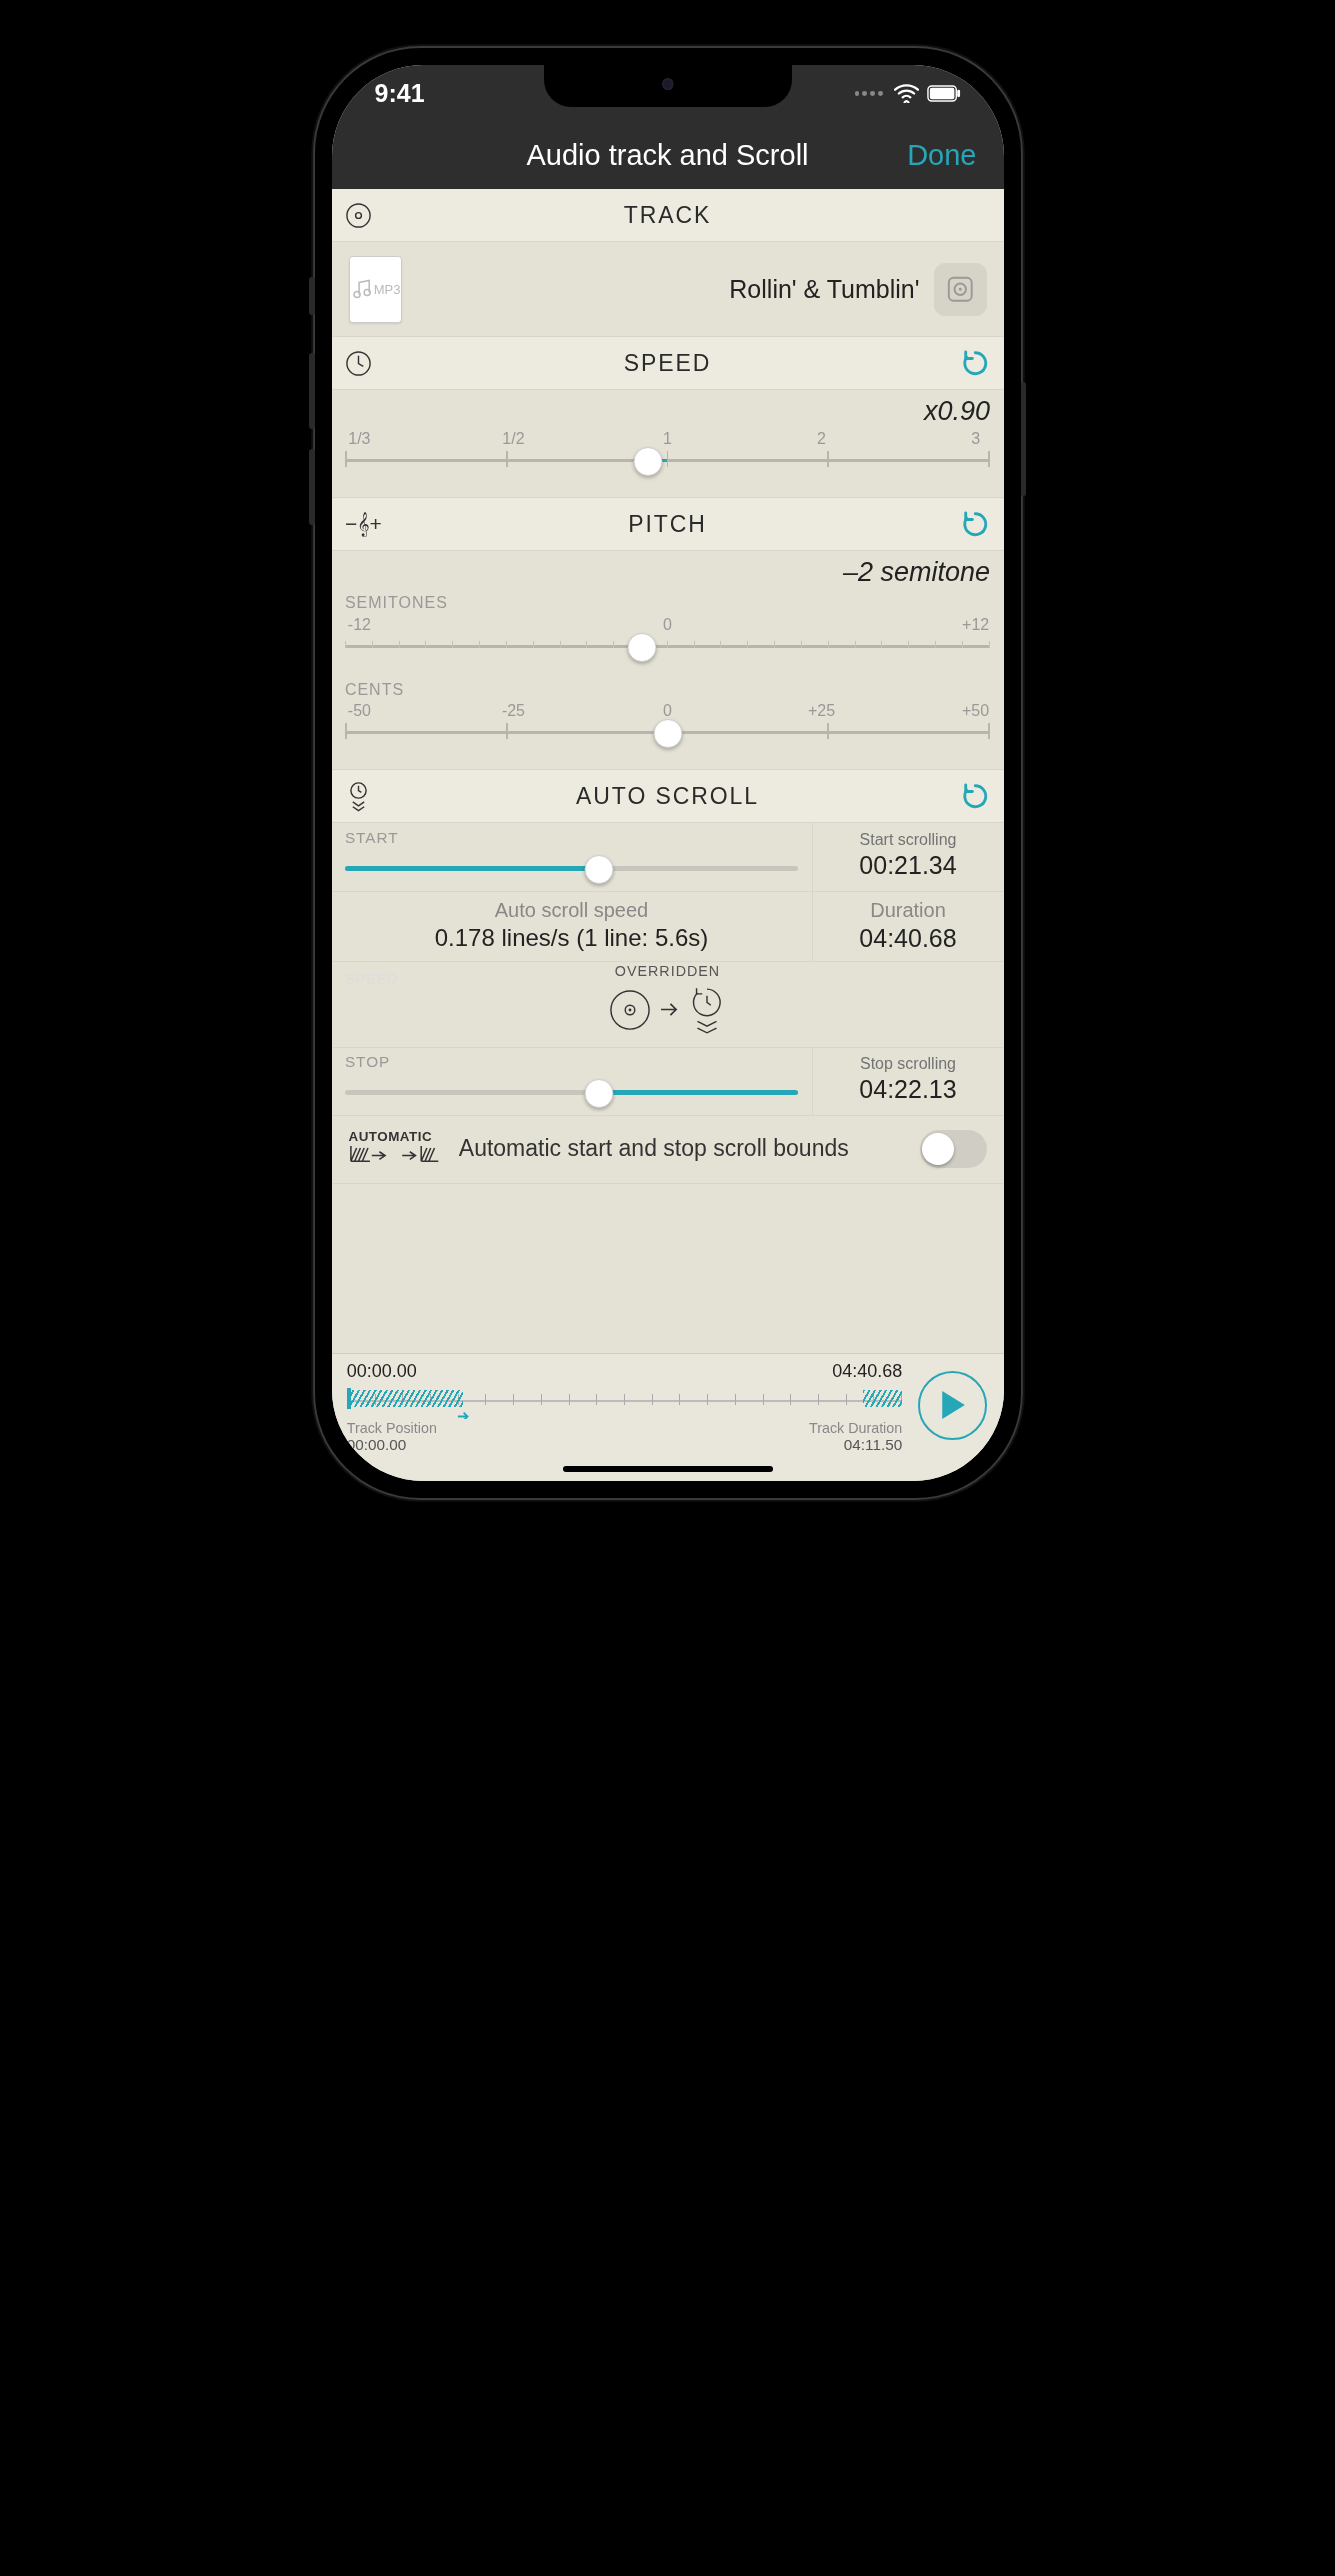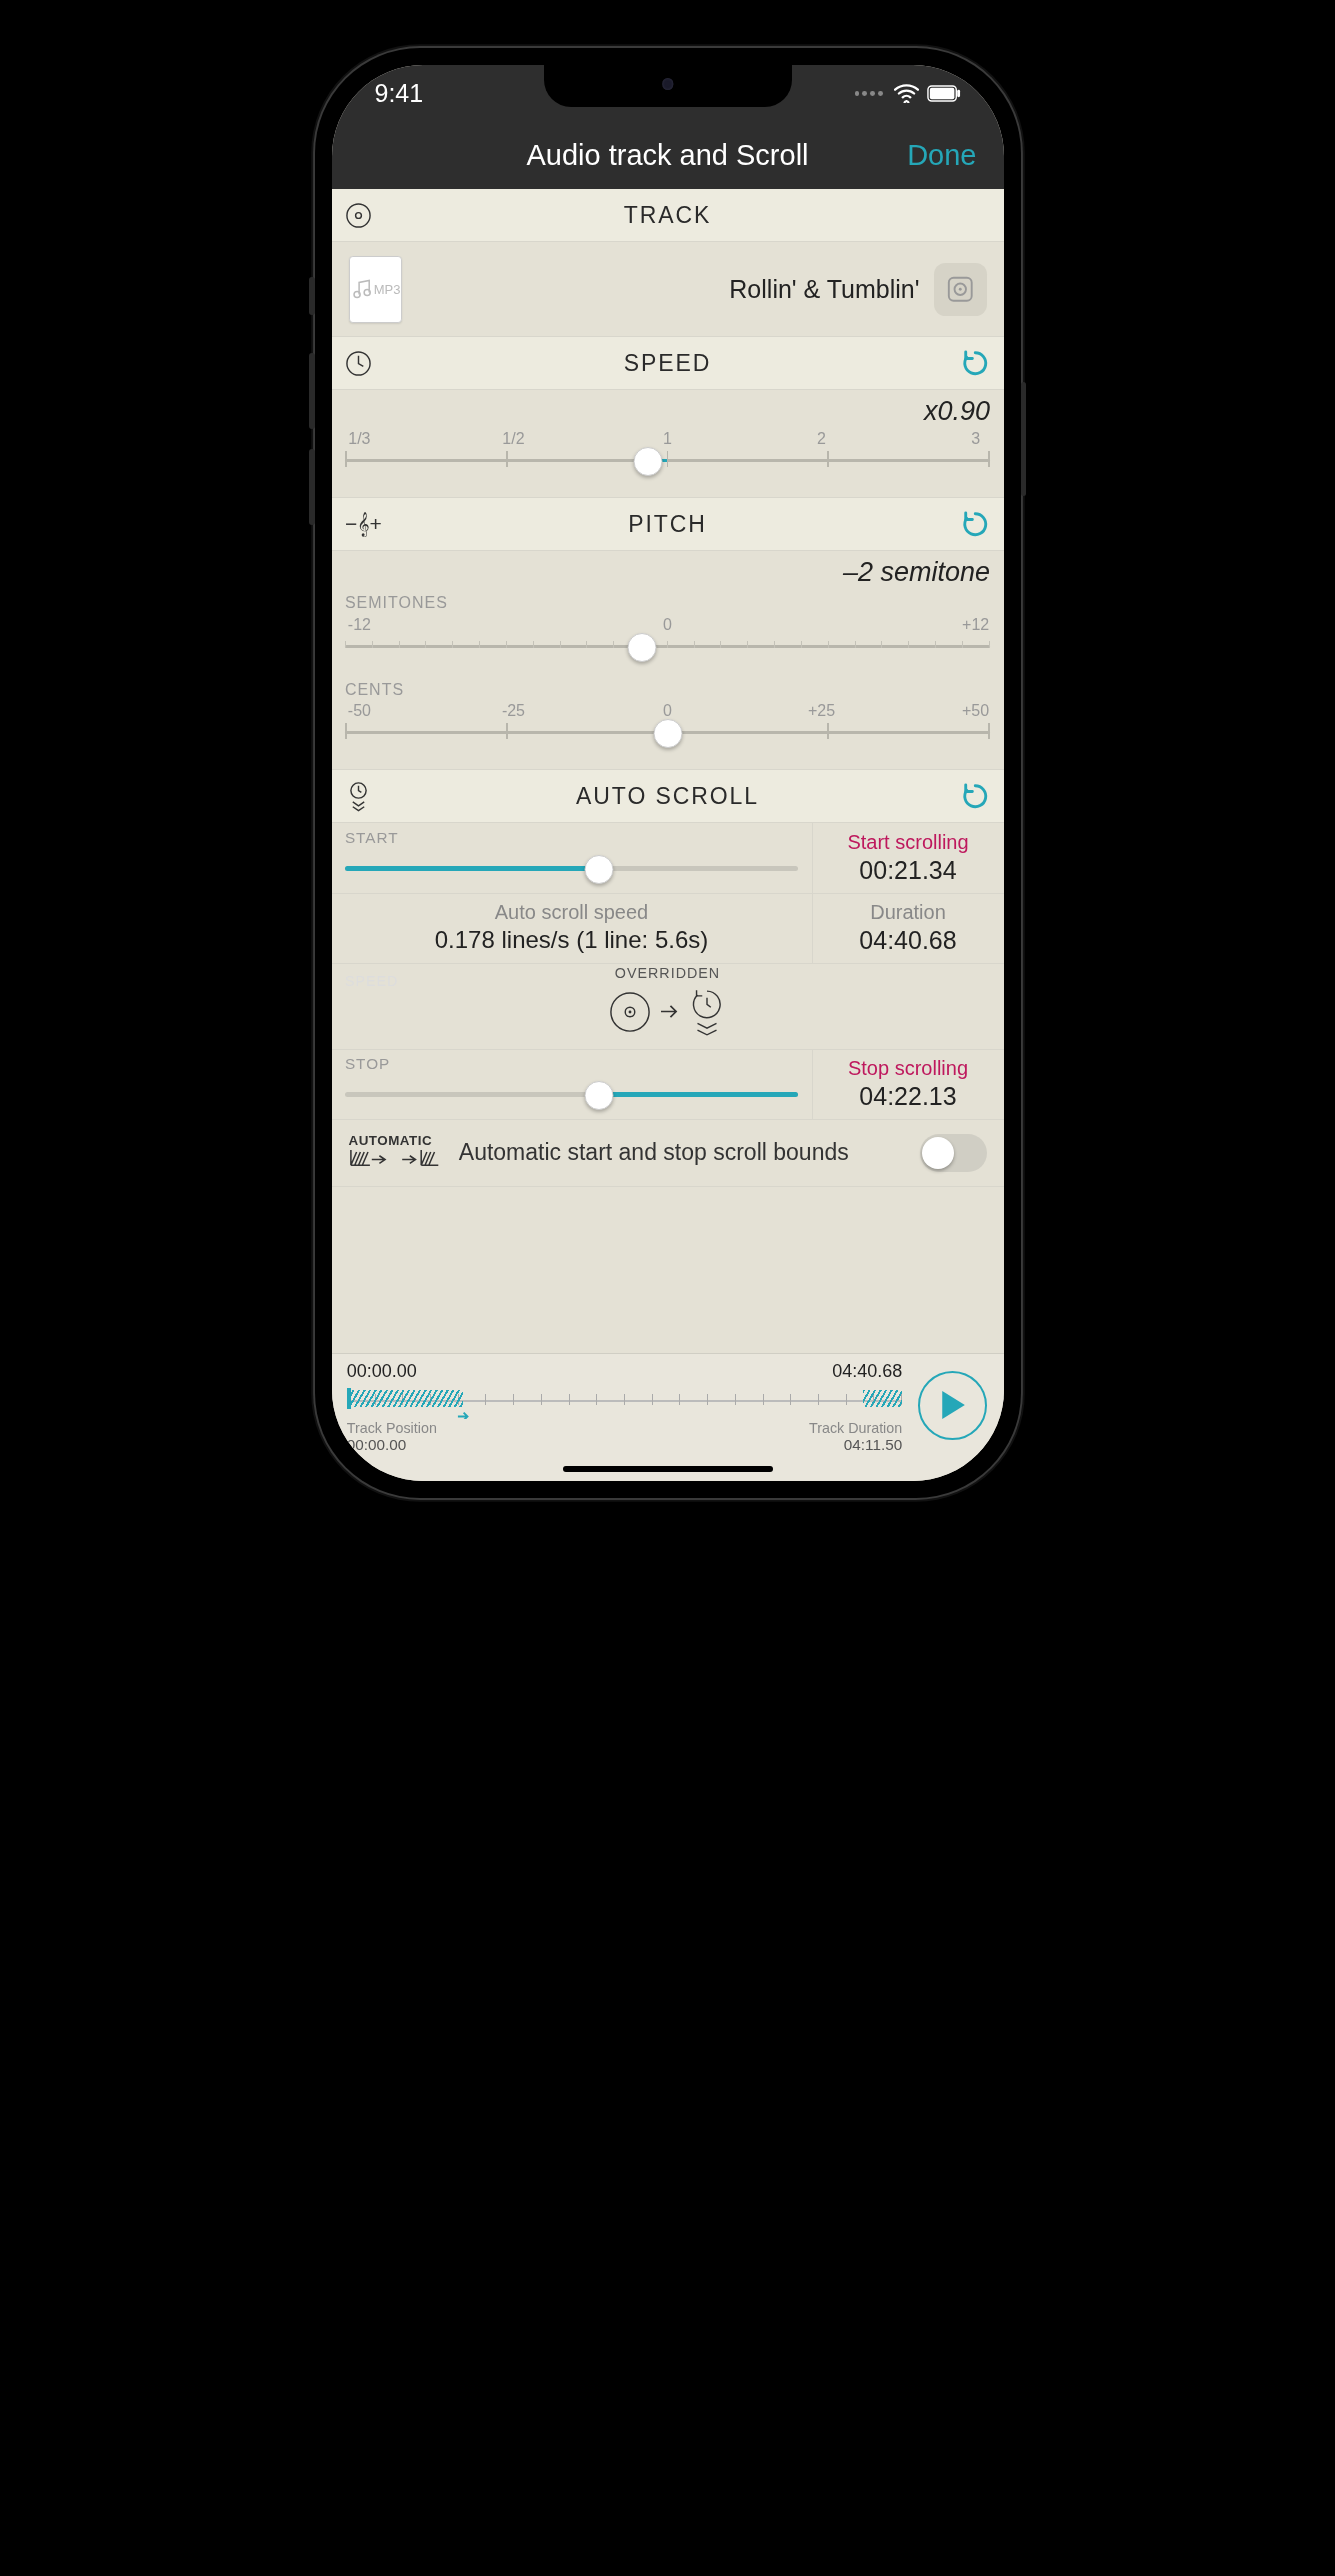--- a/index.html
+++ b/index.html
@@ -46,21 +46,21 @@
   }
   .notch::after {
     content:''; position:absolute; left:50%; top:13.4px;
     transform:translateX(-50%);
     width:11.4px; height:11.4px; border-radius:50%;
     background:#1a1a2a; box-shadow: inset 0 0 2.9px #334;
   }
   .status-bar {
     height: 57px; background:#2e2e2e; color:#fff;
     display:flex; justify-content:space-between; align-items:center;
-    padding: 0 43px; font-size:25px; font-weight:400;
+    padding: 0 43px; font-size:25px; font-weight:700;
   }
   .status-icons { display:flex; gap:7.6px; align-items:center; }
   .dots { display:flex; gap:2.9px; margin-right:3.8px;}
   .dots span{width:4.8px;height:4.8px;border-radius:50%;background:#888;}
   .wifi-icon, .battery-icon { display:inline-block; }
   .nav-bar {
     height: 67px; background:#2e2e2e; color:#fff;
     display:flex; align-items:center; justify-content:center;
     position:relative; font-size:29px; font-weight:500;
   }
@@ -118,21 +118,21 @@
     box-shadow:0 1.9px 3.8px rgba(0,0,0,.25);
     transform:translateX(-50%); z-index:3;
   }
 
   .auto-row {
     background:#e4e1d5; display:flex; align-items:stretch;
     border-bottom:1px solid #d8d6cc;
   }
   .auto-left { flex:1; padding:5.7px 13.4px; position:relative; border-right:1px solid #d8d6cc;}
   .auto-right { width:191px; padding:7.6px 11.4px; text-align:center;}
-  .auto-right .lbl { color:#be185d; font-size:20px; }
+  .auto-right .lbl { color:#737373; font-size:16px; }
   .auto-right .val { color:#222; font-size:25px; margin-top:1.9px;}
   .mini-label { color:#999; font-size:15.3px; letter-spacing:1px;}
   .hslider { position:relative; height:34px; margin-top:3.8px;}
   .hslider .track { position:absolute; top:15.3px; left:0; right:0; height:4.8px; background:#c8c6bc; border-radius:2.9px;}
   .hslider .track .fill{position:absolute;top:0;height:4.8px;background:#25a7b8;border-radius:2.9px;}
   .hslider .thumb{ top:3.8px;}
 
   .speed-info-row {
     background:#e4e1d5; border-bottom:1px solid #d8d6cc;
     display:flex;

